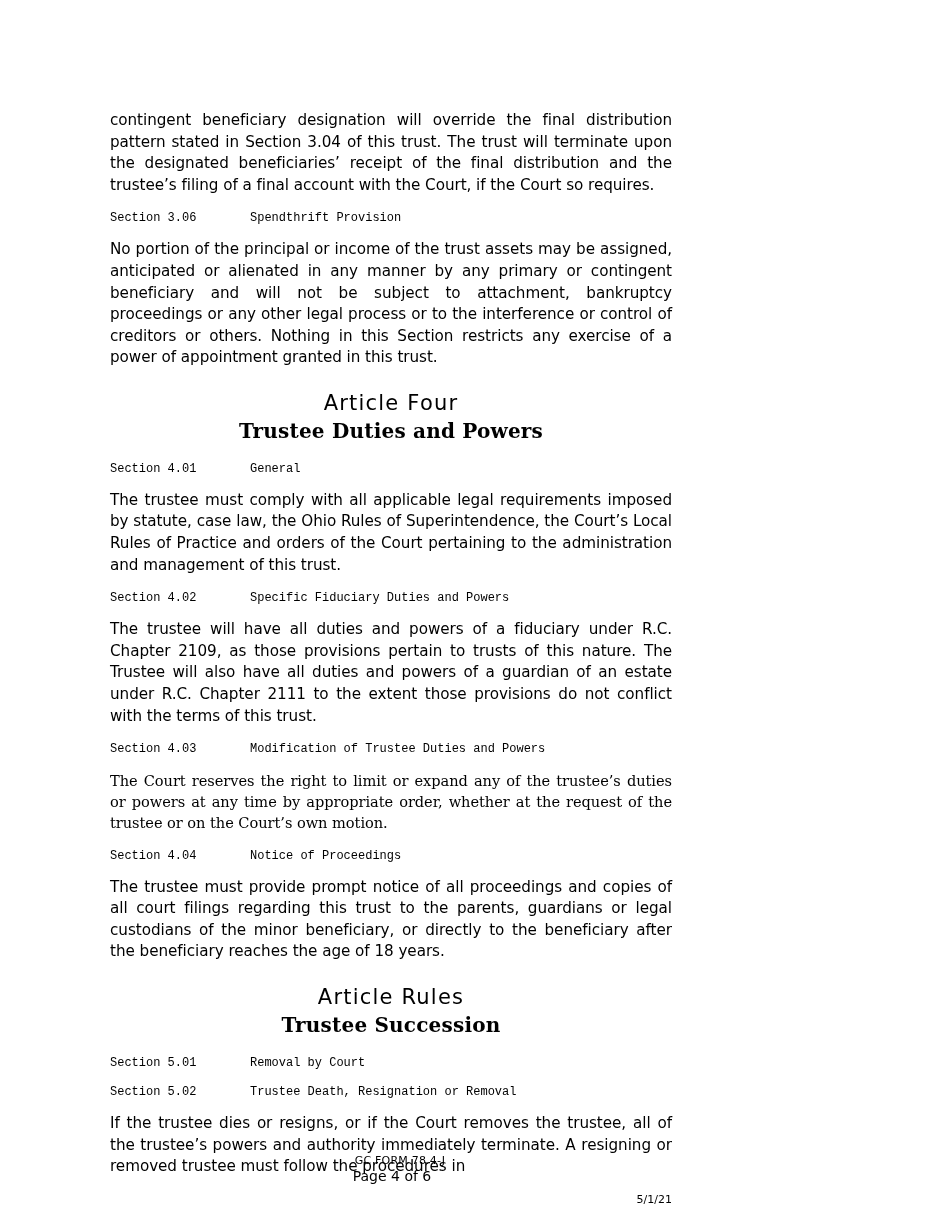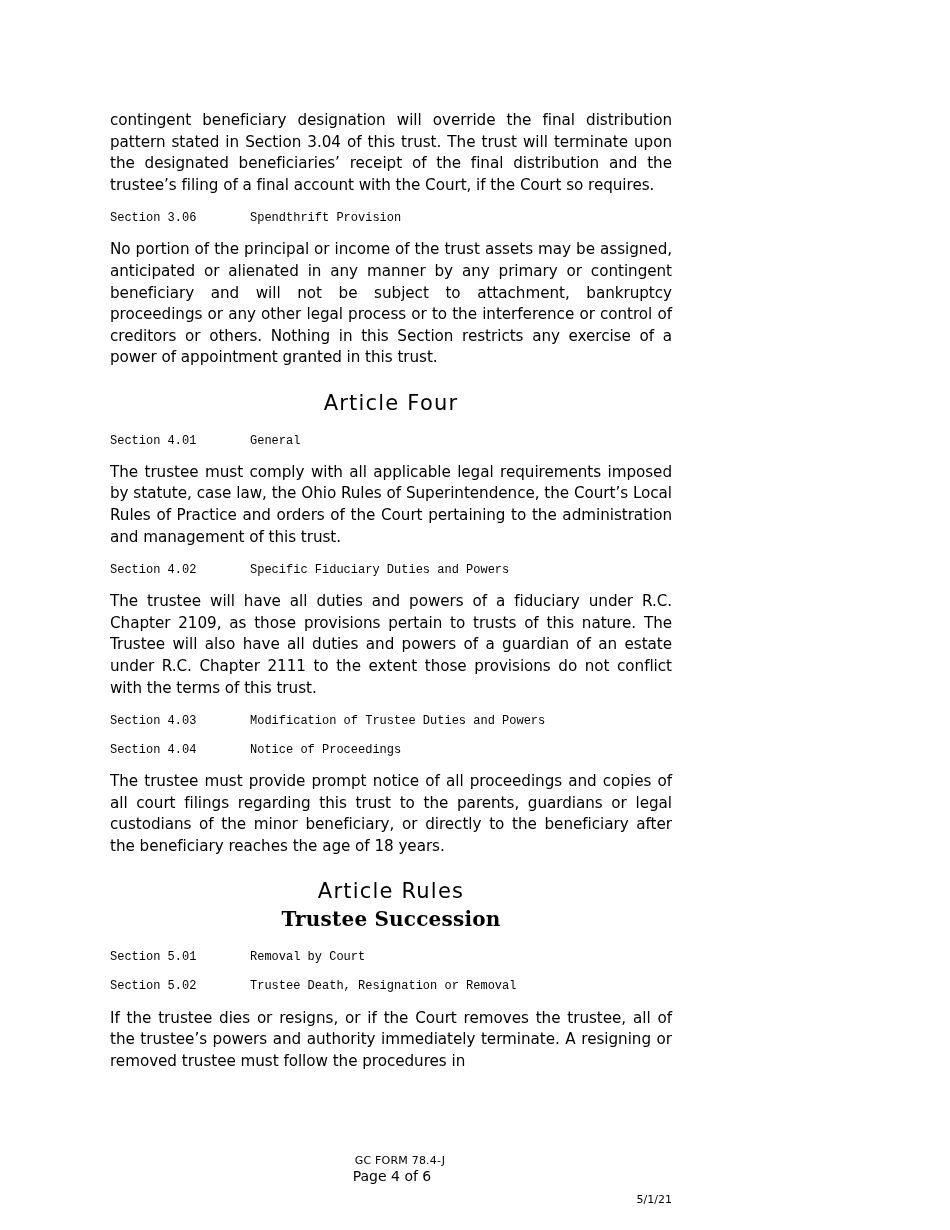--- a/index.html
+++ b/index.html
@@ -102,38 +102,40 @@
 
   <div class="section-head">
     <span class="num">Section 3.06</span>
     <span class="title">Spendthrift Provision</span>
   </div>
 
   <p class="para">No portion of the principal or income of the trust assets may be assigned, anticipated or alienated in any manner by any primary or contingent beneficiary and will not be subject to attachment, bankruptcy proceedings or any other legal process or to the interference or control of creditors or others. Nothing in this Section restricts any exercise of a power of appointment granted in this trust.</p>
 
   <div class="article-block">
     <div class="article-title">Article Four</div>
+    <div class="article-subtitle">Trustee Duties and Powers</div>
   </div>
 
   <div class="section-head">
     <span class="num">Section 4.01</span>
     <span class="title">General</span>
   </div>
   <p class="para">The trustee must comply with all applicable legal requirements imposed by statute, case law, the Ohio Rules of Superintendence, the Court’s Local Rules of Practice and orders of the Court pertaining to the administration and management of this trust.</p>
 
   <div class="section-head">
     <span class="num">Section 4.02</span>
     <span class="title">Specific Fiduciary Duties and Powers</span>
   </div>
   <p class="para">The trustee will have all duties and powers of a fiduciary under R.C. Chapter 2109, as those provisions pertain to trusts of this nature. The Trustee will also have all duties and powers of a guardian of an estate under R.C. Chapter 2111 to the extent those provisions do not conflict with the terms of this trust.</p>
 
   <div class="section-head">
     <span class="num">Section 4.03</span>
     <span class="title">Modification of Trustee Duties and Powers</span>
   </div>
+  <p class="para serif">The Court reserves the right to limit or expand any of the trustee’s duties or powers at any time by appropriate order, whether at the request of the trustee or on the Court’s own motion.</p>
 
   <div class="section-head">
     <span class="num">Section 4.04</span>
     <span class="title">Notice of Proceedings</span>
   </div>
   <p class="para">The trustee must provide prompt notice of all proceedings and copies of all court filings regarding this trust to the parents, guardians or legal custodians of the minor beneficiary, or directly to the beneficiary after the beneficiary reaches the age of 18 years.</p>
 
   <div class="article-block">
     <div class="article-title">Article Rules</div>
     <div class="article-subtitle">Trustee Succession</div>

